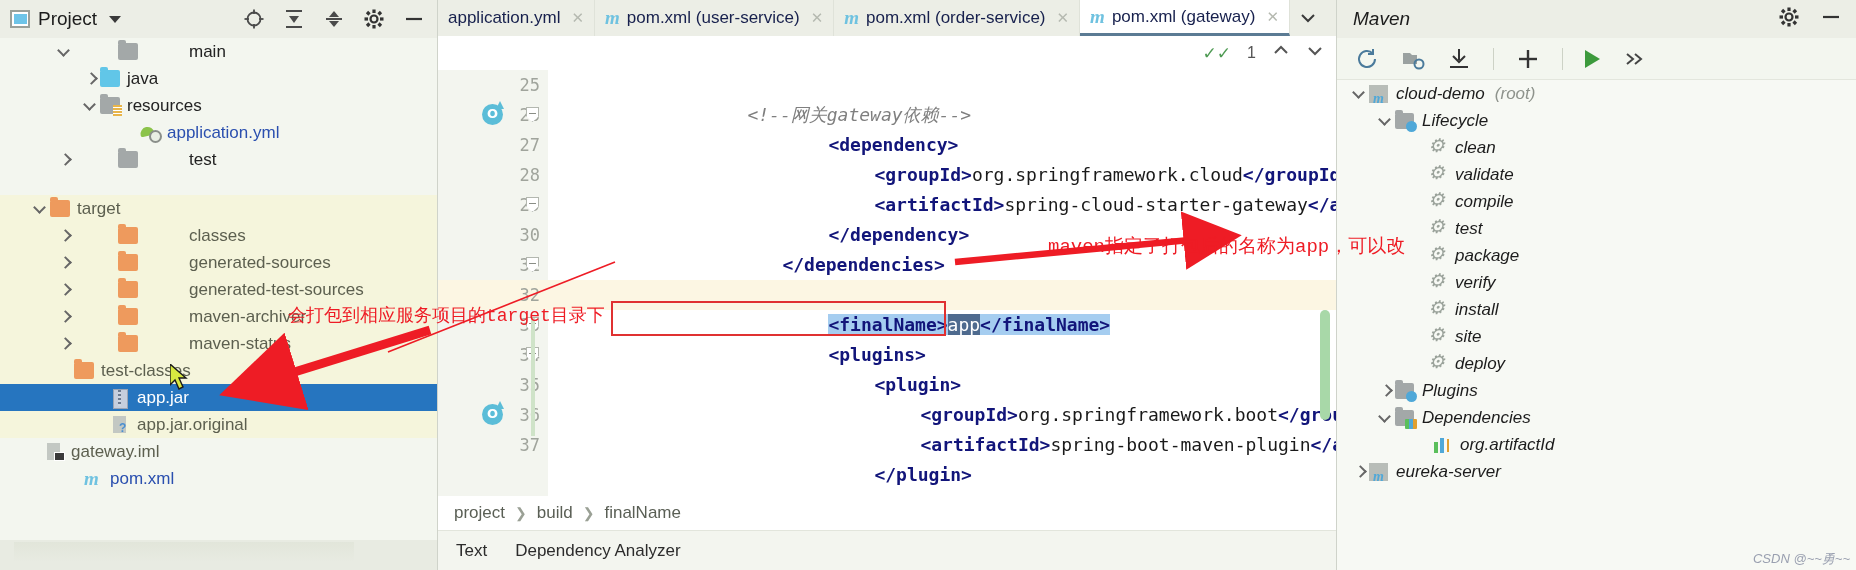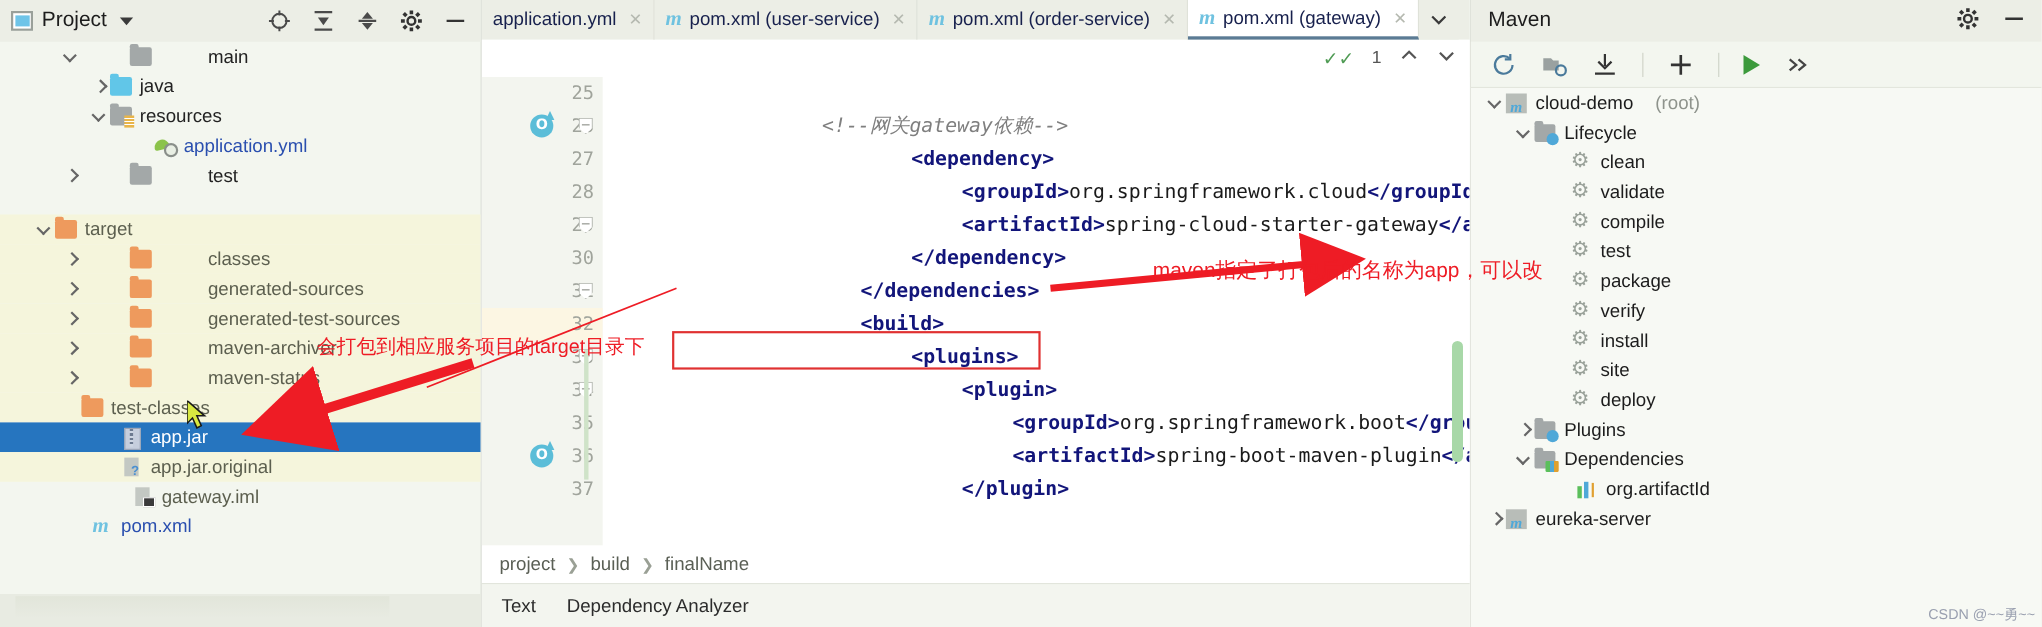--- a/index.html
+++ b/index.html
@@ -162,21 +162,21 @@
   .breadcrumb { height:34px; display:flex; align-items:center; gap:10px; padding-left:16px;
      font-size:17px; color:#5a5f55; background:#fff; }
   .bcsep { color:#9aa095; font-size:14px; }
   .bottom-tabs { height:40px; display:flex; align-items:center; gap:28px; padding-left:18px;
      background:#f3f5ef; font-size:17px; color:#2c2c2c; border-top:1px solid #e2e5dc; }
 
   .editor-scroll { position:absolute; right:6px; width:10px; background:#cbd0c6; border-radius:5px; }
 
   
   .maven-panel { width:520px; height:570px; background:#f3f6ef; display:flex;
-     flex-direction:column; border-left:1px solid #cfd3ca; }
+     flex-direction:column; border-left:1px solid #cfd3ca;font-style:italic; }
   .maven-header { height:38px; min-height:38px; display:flex; align-items:center;
      padding-left:16px; background:#eceee6; }
   .maven-title { font-size:19px; color:#1c1c1c; }
   .maven-header .rights { margin-left:auto; display:flex; gap:20px; padding-right:14px; align-items:center;}
   .maven-toolbar { height:42px; min-height:42px; display:flex; align-items:center;
      gap:22px; padding-left:18px; background:#f3f6ef; border-bottom:1px solid #e3e6dd;}
   .mt-ico { width:24px; height:24px; position:relative; }
   .vdiv { width:1px; height:22px; background:#cdd2c6; }
   .play { width:0;height:0;border-left:15px solid #3c9a3c;border-top:9px solid transparent;
      border-bottom:9px solid transparent;}
@@ -197,21 +197,21 @@
      font-style:italic; font-weight:bold; font-size:14px; font-family:"Liberation Serif",serif;}
   .barico { width:19px;height:16px;flex:0 0 19px;margin-right:8px;position:relative;}
   .barico::before { content:''; position:absolute; left:1px; bottom:0; width:4px;height:11px;background:#5bbf5b;}
   .barico::after { content:''; position:absolute; left:7px; bottom:0; width:4px;height:15px;background:#4fa8d8;
      box-shadow: 6px 0 0 -1px #e0a030; }
   .mgray { color:#8e938c; }
   .mi0{padding-left:14px;} .mi1{padding-left:40px;} .mi3{padding-left:92px;}
 
   
   .anno { position:absolute; color:#ee1c25; font-size:19px; white-space:nowrap;
-     font-family:Liberation Sans, sans-serif; }
+     font-family:Liberation Mono, monospace; }
   .anno-svg { position:absolute; left:0; top:0; width:1856px; height:570px;
      pointer-events:none; }
   .watermark { position:absolute; right:6px; bottom:2px; font-size:13px; color:#9aa0b0; }
 </style>
 </head>
 <body>
 
 <div class="app">
 
   <div class="project-panel">
@@ -335,21 +335,21 @@
       </div>
 
       <div class="trow selected" style="padding-left:110px">
         <span class="jarico"></span>
         <span class="tlabel white">app.jar</span>
       </div>
       <div class="trow excluded" style="padding-left:110px">
         <span class="fileico q"></span>
         <span class="tlabel gray">app.jar.original</span>
       </div>
-      <div class="trow" style="padding-left:120px">
+      <div class="trow" style="padding-left:44px">
         <span class="fileico iml"></span>
         <span class="tlabel gray">gateway.iml</span>
       </div>
       <div class="trow" style="padding-left:84px">
         <span class="mico">m</span>
         <span class="tlabel blue">pom.xml</span>
       </div>
     </div>
     <div class="proj-bottom">
       <span class="blurline"></span>
@@ -464,20 +464,23 @@
           <span class="tag">&lt;artifactId&gt;</span><span class="txt">spring-cloud-starter-gateway</span><span class="tag">&lt;/artifactId&gt;</span>
         </div>
         <div class="cline" style="padding-left:172px">
           <span class="tag">&lt;/dependency&gt;</span>
         </div>
         <div class="cline" style="padding-left:126px">
           <span class="tag">&lt;/dependencies&gt;</span>
         </div>
         <div class="cline" style="padding-left:126px">
           <span class="tag">&lt;build&gt;</span>
+        </div>
+        <div class="cline hl" style="padding-left:172px">
+          <span style="background:#a5cdf0;" class="tag">&lt;finalName&gt;</span><span class="sel-word">app</span><span style="background:#a5cdf0;" class="tag">&lt;/finalName&gt;</span>
         </div>
         <div class="cline" style="padding-left:172px">
           <span class="tag">&lt;plugins&gt;</span>
         </div>
         <div class="cline" style="padding-left:218px">
           <span class="tag">&lt;plugin&gt;</span>
         </div>
         <div class="cline" style="padding-left:264px">
           <span class="tag">&lt;groupId&gt;</span><span class="txt">org.springframework.boot</span><span class="tag">&lt;/groupId&gt;</span>
         </div>
@@ -569,21 +572,21 @@
             <polyline points="13,7 19,12 13,17" fill="none" stroke="#444" stroke-width="2"></polyline>
           </svg>
       </span>
     </div>
 
     <div class="maven-tree">
       <div class="mrow mi0">
         <span class="arrow d"></span>
         <span class="mproj"></span>
         <span>cloud-demo</span>
-        <span class="mgray" style="margin-left:20px">(root)</span>
+        <span class="mgray" style="margin-left:10px">(root)</span>
       </div>
       <div class="mrow mi1">
         <span class="arrow d"></span>
         <span class="mfold"></span>
         <span>Lifecycle</span>
       </div>
       <div class="mrow mi3">
         <span class="gear"></span>
         <span>clean</span>
       </div>

